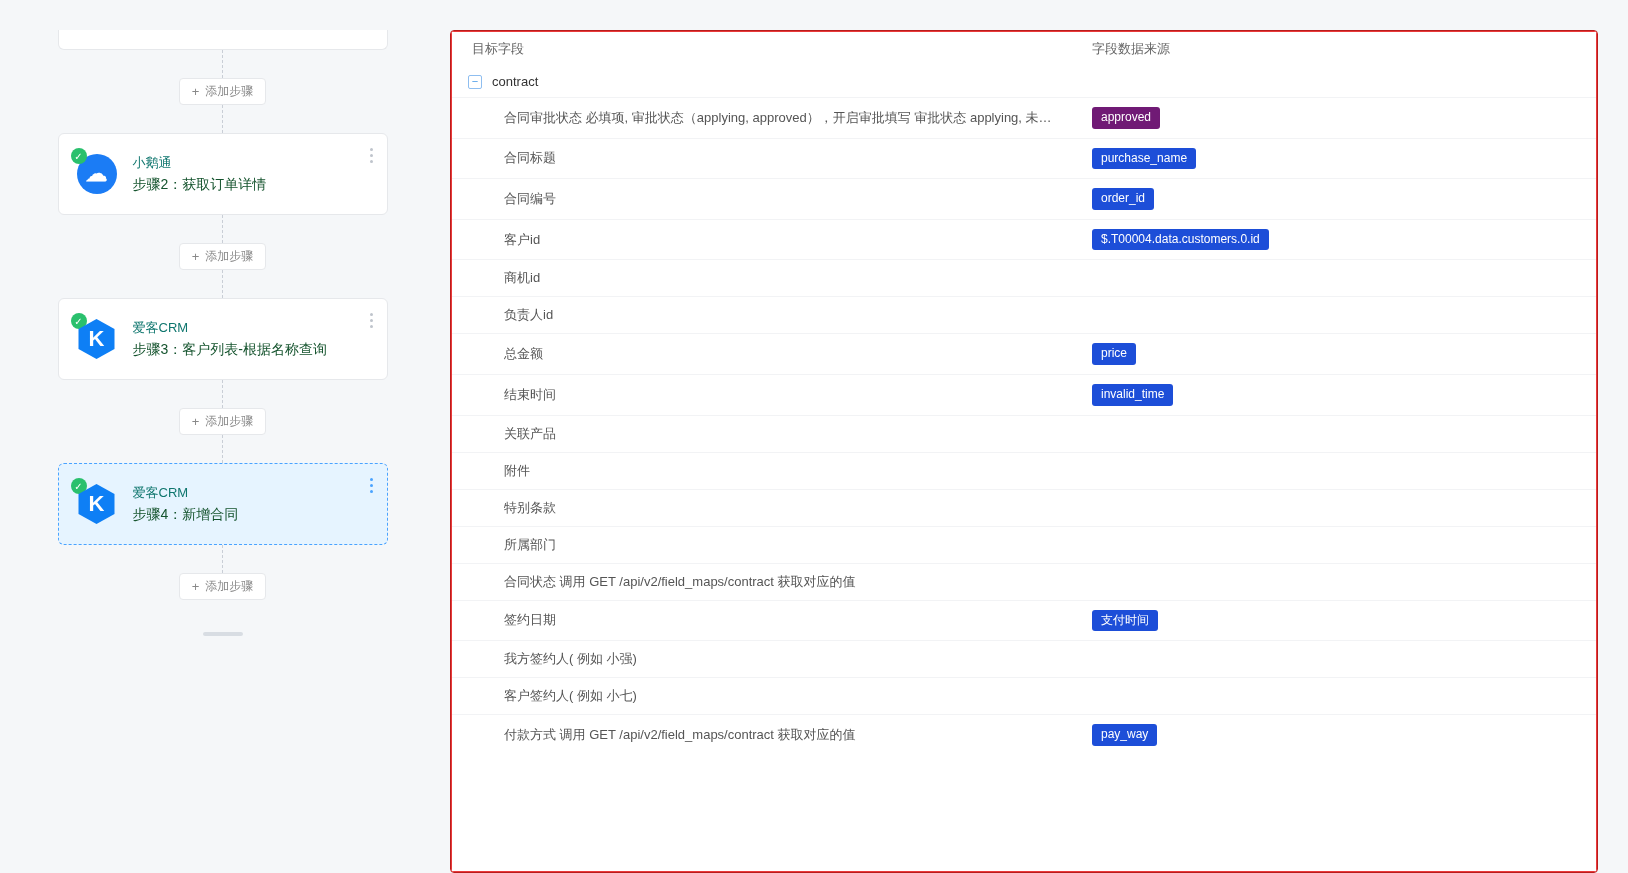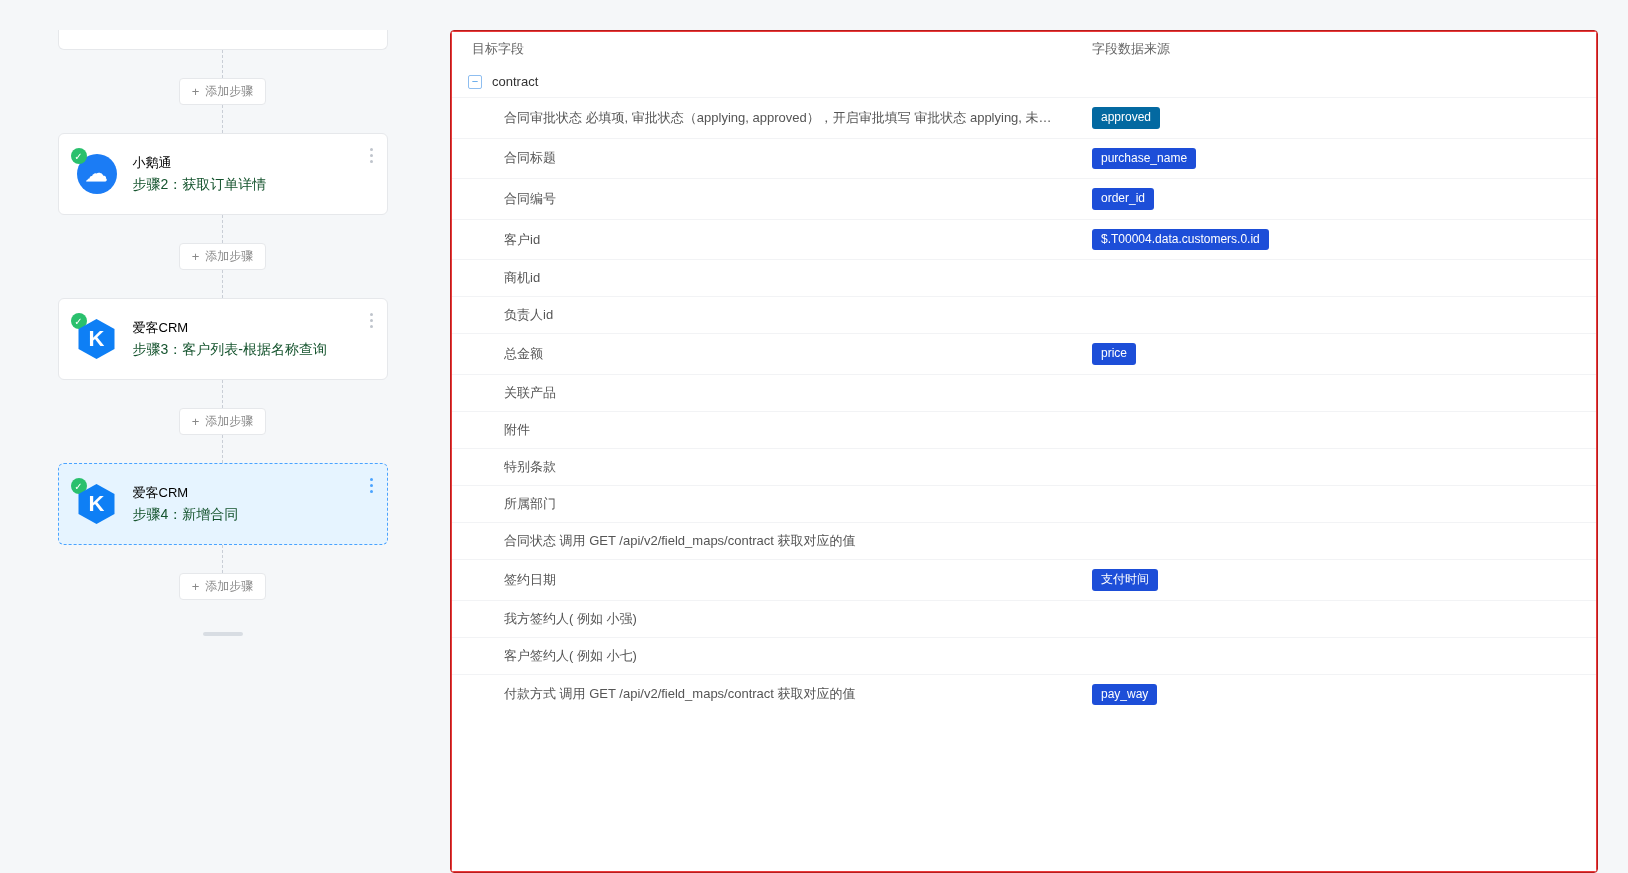--- a/index.html
+++ b/index.html
@@ -89,21 +89,21 @@
   background: #2ac06d;
   border-radius: 50%;
   color: #fff;
   font-size: 10px;
   display: flex;
   align-items: center;
   justify-content: center;
 }
 .step-text .app-name {
   font-size: 13px;
-  color: #000000;
+  color: #0f766e;
   margin-bottom: 4px;
 }
 .step-text .step-title {
   font-size: 14px;
   color: #14532d;
 }
 .card-menu {
   position: absolute;
   top: 14px;
   right: 14px;
@@ -205,21 +205,21 @@
   padding-right: 28px;
 }
 .tag {
   display: inline-block;
   padding: 3px 9px;
   border-radius: 3px;
   color: #fff;
   font-size: 12px;
   line-height: 1.3;
 }
-.tag.green { background: #0369a1; }
+.tag.green { background: #701a75; }
 .tag.orange { background: #1d4ed8; }
 </style>
 </head>
 <body>
 
 <div class="page">
   <div class="left-panel">
     <div class="flow-col" id="flow-col">
         <div class="ghost-card"></div>
         <div class="connector"></div>
@@ -326,20 +326,24 @@
               <div class="field-label">商机id</div>
             </div>
             <div class="field-row">
               <div class="field-label">负责人id</div>
             </div>
             <div class="field-row">
               <div class="field-label">总金额</div>
               <span class="tag orange">price</span>
             </div>
             <div class="field-row">
+              <div class="field-label">结束时间</div>
+              <span class="tag orange">invalid_time</span>
+            </div>
+            <div class="field-row">
               <div class="field-label">关联产品</div>
             </div>
             <div class="field-row">
               <div class="field-label">附件</div>
             </div>
             <div class="field-row">
               <div class="field-label">特别条款</div>
             </div>
             <div class="field-row">
               <div class="field-label">所属部门</div>

